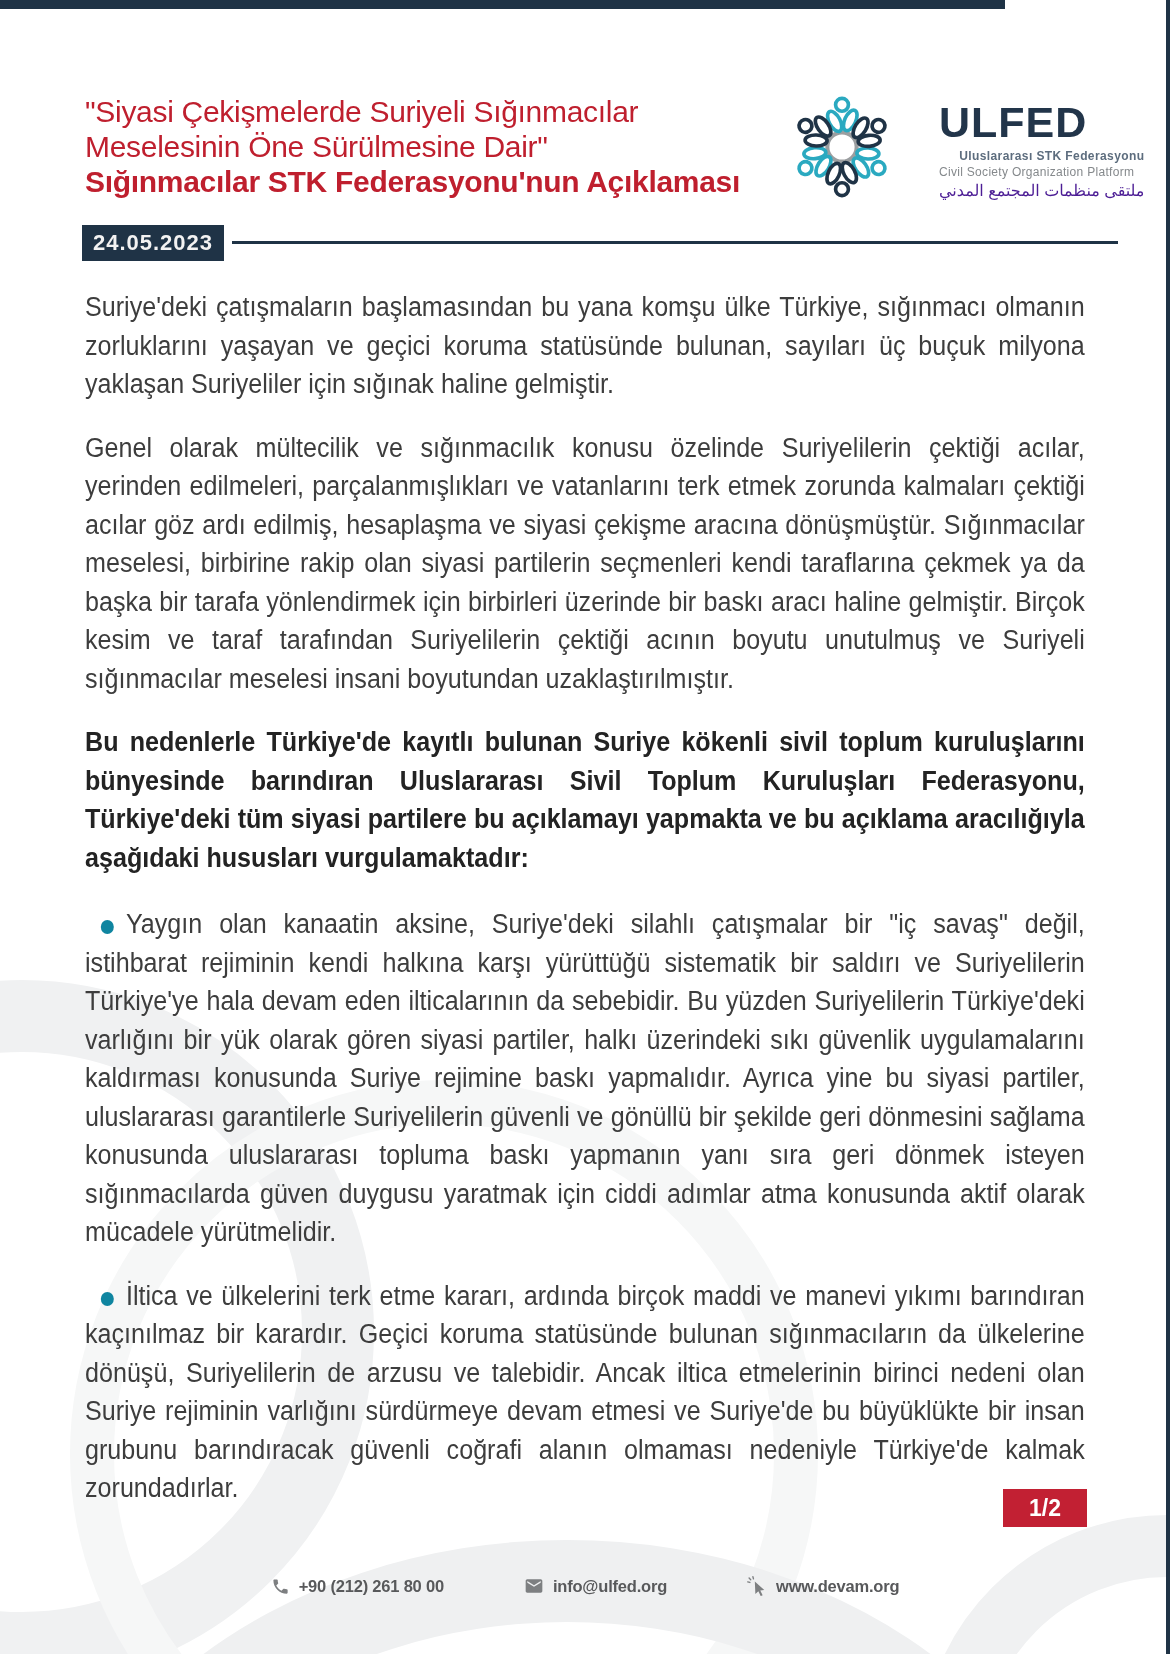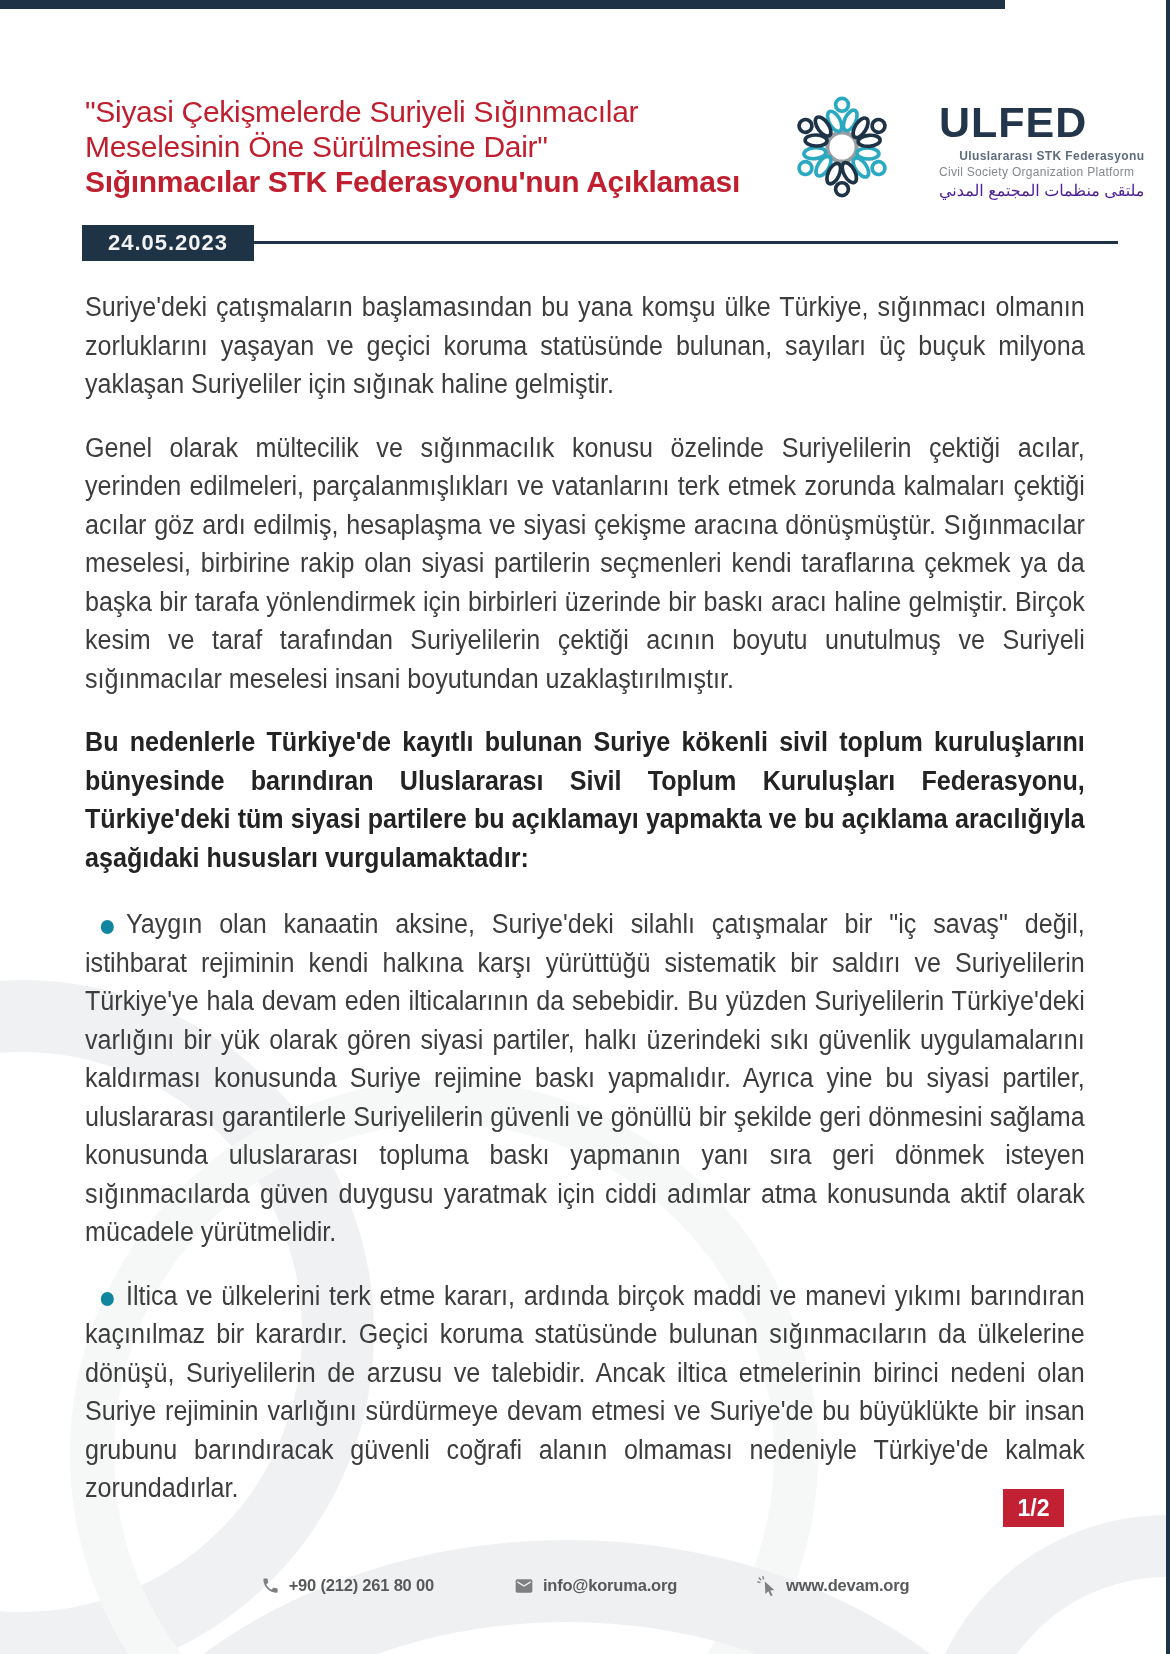--- a/index.html
+++ b/index.html
@@ -25,44 +25,44 @@
   .title .t-bold { font-weight:bold; }
 
   .logo { position:absolute; left:787px; top:88px; z-index:2; display:flex;gap:30px; }
   .logo-icon { width:110px; height:110px; margin-top:4px; }
   .logo-text { margin-left:12px; padding-top:14px; }
   .logo-name { font-size:43px; font-weight:bold; color:#22354a; letter-spacing:1px; line-height:40px; }
   .logo-sub1 { margin-top:7px; font-size:12px; color:#5d6d7e; font-weight:bold; letter-spacing:0.4px;text-align:right; }
   .logo-sub2 { margin-top:2px; font-size:12px; color:#85898c; letter-spacing:0.3px; }
   .logo-sub3 { margin-top:2px; font-size:16px; color:#4c1d95; direction:rtl; text-align:left; }
 
-  .date-badge { position:absolute; left:82px; top:225px; width:172px; height:36px; background:#1f3346;
+  .date-badge { position:absolute; left:82px; top:225px; width:142px; height:36px; background:#1f3346;
                 color:#f2f2f2; font-size:22px; font-weight:bold; letter-spacing:1px;
                 display:flex; align-items:center; justify-content:center; z-index:2; }
   .date-line  { position:absolute; left:232px; top:241px; width:886px; height:3px; background:#1f3346; z-index:2; }
 
   
   .content { position:absolute; left:85px; top:288px; width:1075px; z-index:2;
              transform:scaleX(0.93); transform-origin:0 0;
              color:#3d3d3d; font-size:27px; line-height:38.5px; text-align:justify; }
   .content p { margin:0 0 25px 0; }
   .content p.bold { font-weight:bold; color:#232323; margin-bottom:28px; }
   .bullet { margin:0 0 30px 0; }
   .dot { display:inline-block; width:14px; height:14px; border-radius:50%;
          background:#0f85a0; margin:0 13px 0 17px; transform:translateY(1px); }
 
   
-  .page-badge { position:absolute; left:1003px; top:1489px; width:61px; height:38px; background:#c22033;
+  .page-badge { position:absolute; left:1003px; top:1489px; width:84px; height:38px; background:#c22033;
                 color:#ffffff; font-size:23px; font-weight:bold;
                 display:flex; align-items:center; justify-content:center; z-index:2; }
 
   
   .footer { position:absolute; left:0; top:1576px; width:100%; display:flex;
             justify-content:center; gap:80px; z-index:2; }
-  .f-item { display:flex; align-items:flex-start; gap:9px;
+  .f-item { display:flex; align-items:center; gap:9px;
             color:#58595b; font-size:16.5px; font-weight:bold; letter-spacing:-0.2px; }
   .f-item svg { flex:0 0 auto; }
 </style>
 </head>
 <body>
 
 <div class="page">
 
   <div class="top-bar"></div>
   <div class="right-bar"></div>
@@ -141,21 +141,21 @@
     <div class="f-item">
       <svg width="19" height="19" viewBox="0 0 24 24">
         <path fill="#7d7f81" d="M6.62 10.79c1.44 2.83 3.76 5.14 6.59 6.59l2.2-2.21c.27-.27.67-.36 1.02-.24 1.12.37 2.33.57 3.57.57.55 0 1 .45 1 1V20c0 .55-.45 1-1 1-9.39 0-17-7.61-17-17 0-.55.45-1 1-1h3.5c.55 0 1 .45 1 1 0 1.25.2 2.45.57 3.57.11.35.03.74-.25 1.02l-2.2 2.2z"></path>
       </svg>
       <span>+90 (212) 261 80 00</span>
     </div>
     <div class="f-item">
       <svg width="20" height="20" viewBox="0 0 24 24">
         <path fill="#7d7f81" d="M20 4H4c-1.1 0-2 .9-2 2v12c0 1.1.9 2 2 2h16c1.1 0 2-.9 2-2V6c0-1.1-.9-2-2-2zm0 4-8 5-8-5V6l8 5 8-5v2z"></path>
       </svg>
-      <span>info@koruma.org</span>
+      <span>info@ulfed.org</span>
     </div>
     <div class="f-item">
       <svg width="20" height="20" viewBox="0 0 22 22">
         <path fill="#7d7f81" d="M8.6 6l10.4 9.4-4.4.6 2.6 5.1-2.1 1-2.6-5.2-3.3 3z"></path>
         <g stroke="#7d7f81" stroke-width="1.5" stroke-linecap="round">
           <line x1="6.5" y1="0.8" x2="7.1" y2="3.2"></line>
           <line x1="0.8" y1="6.5" x2="3.2" y2="7.1"></line>
           <line x1="2.3" y1="2.3" x2="4.1" y2="4.1"></line>
         </g>
       </svg>

